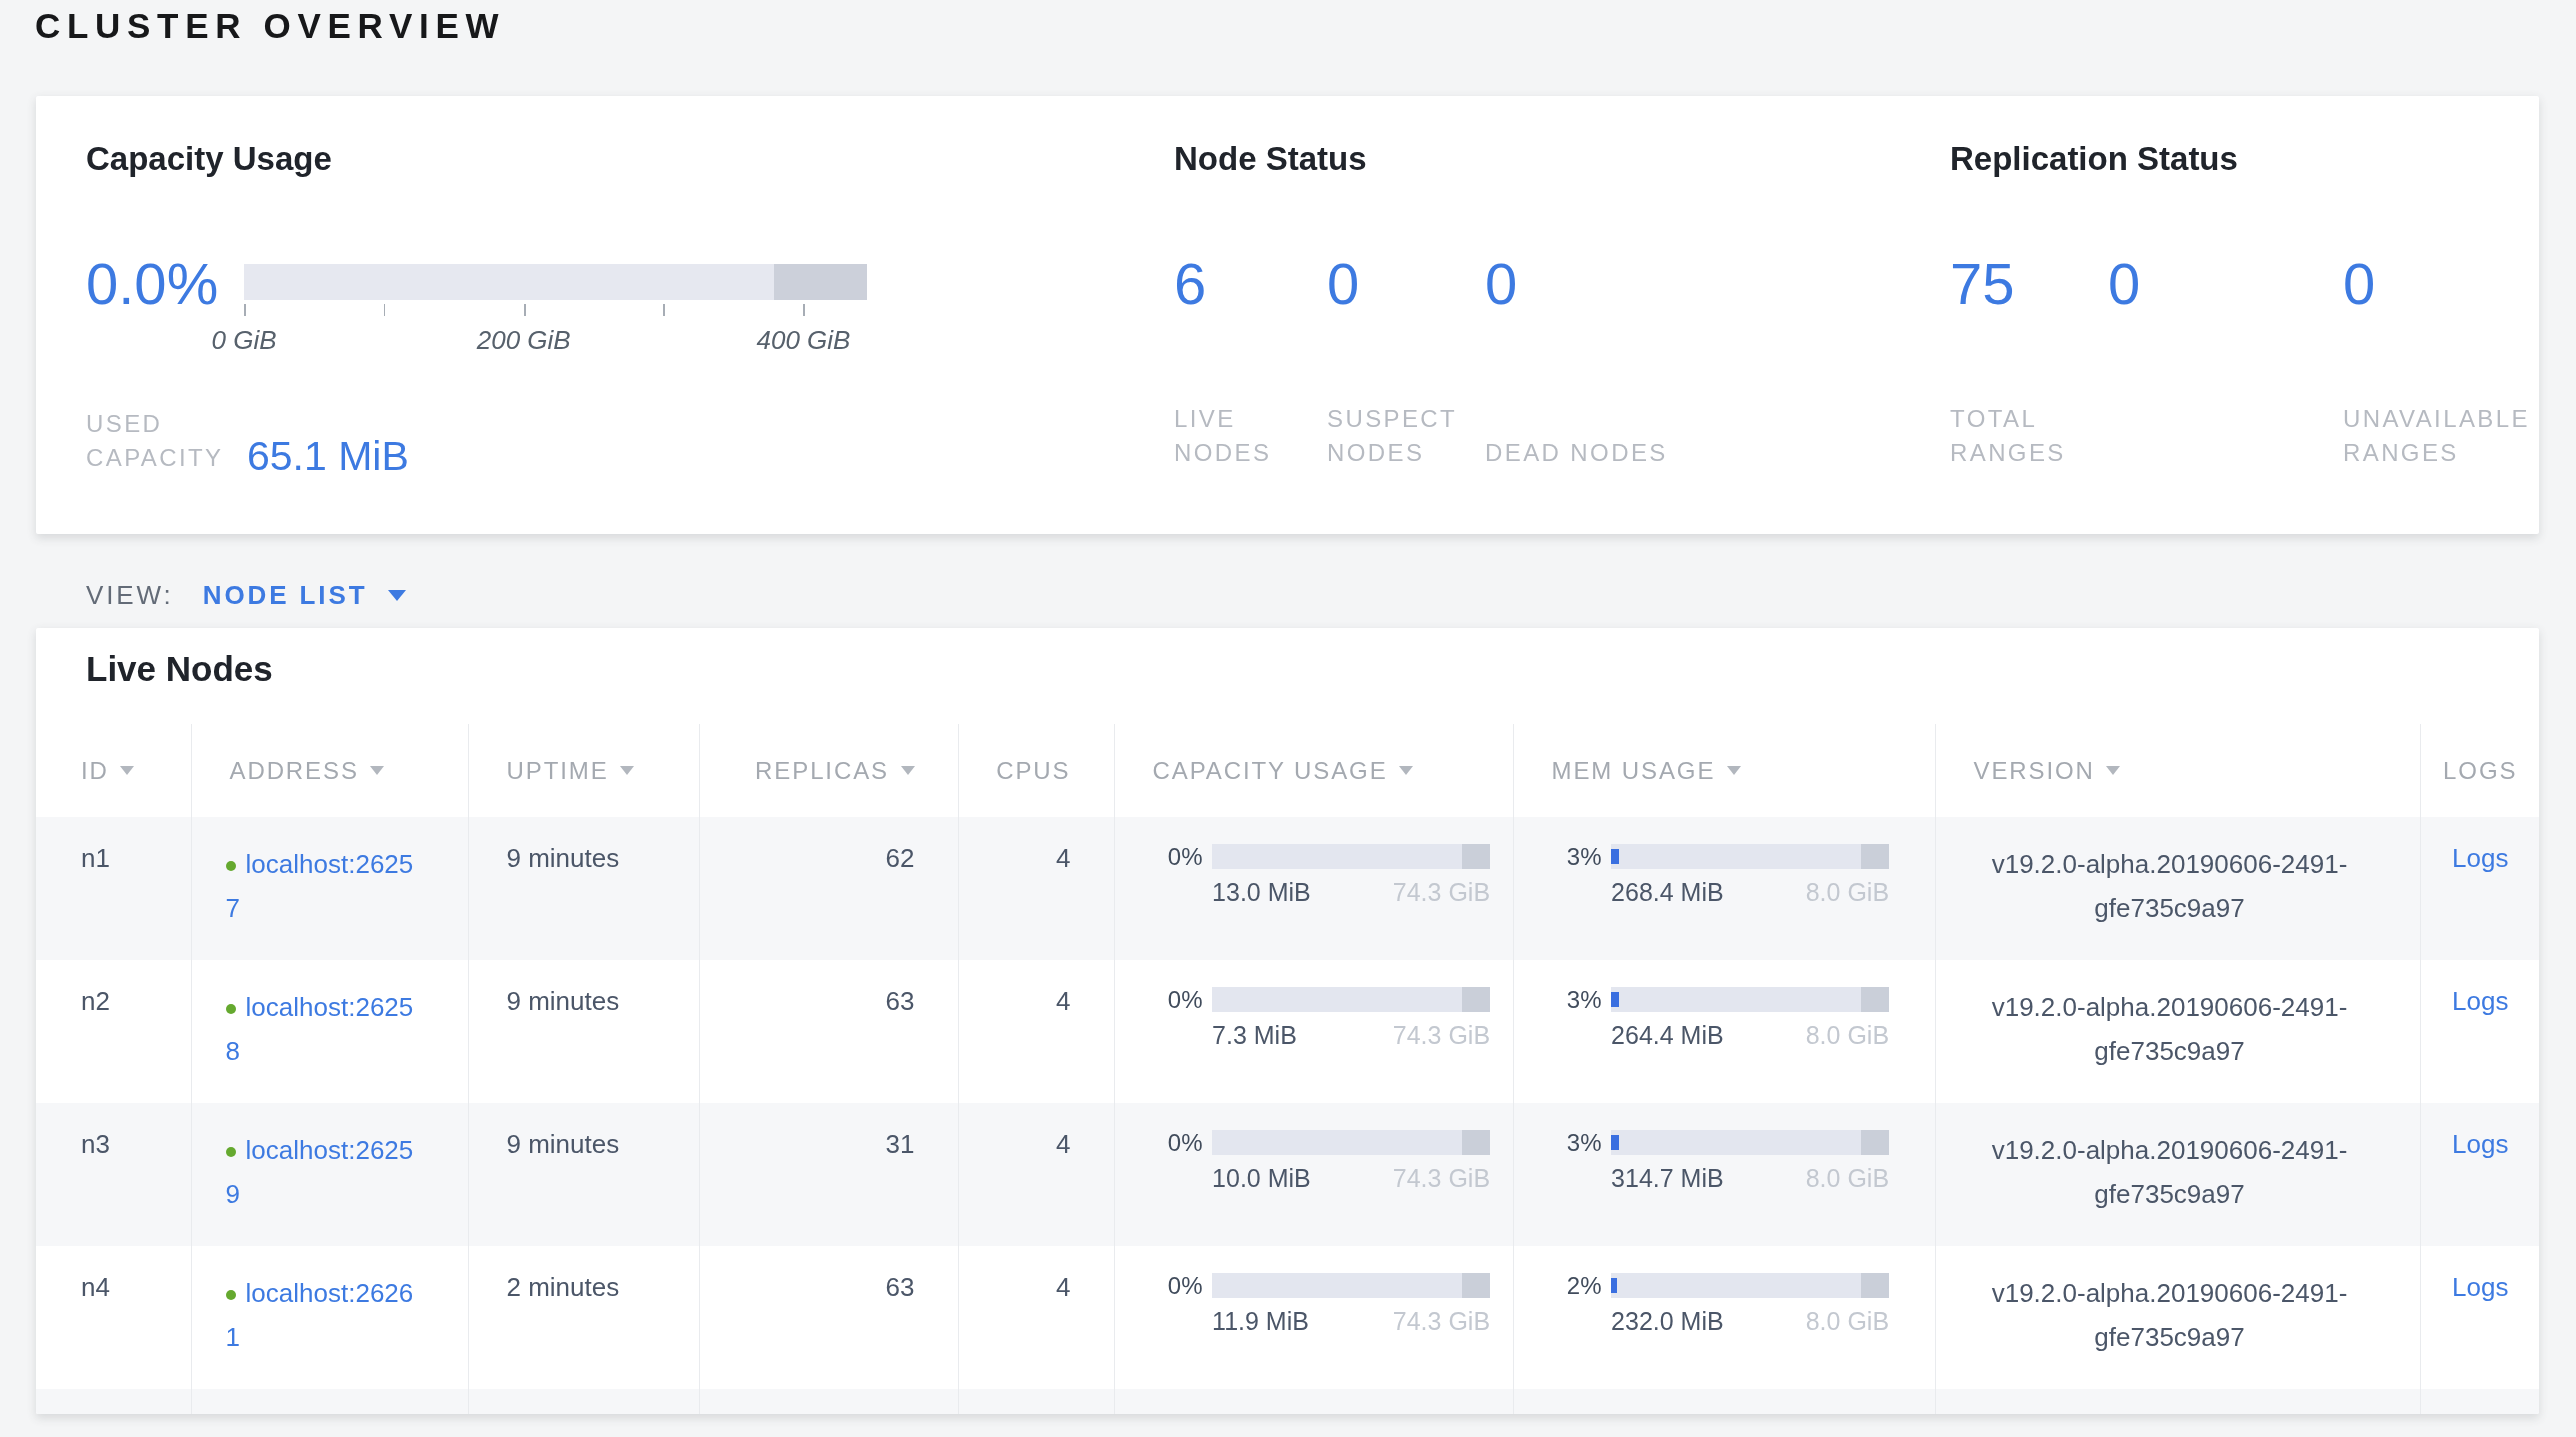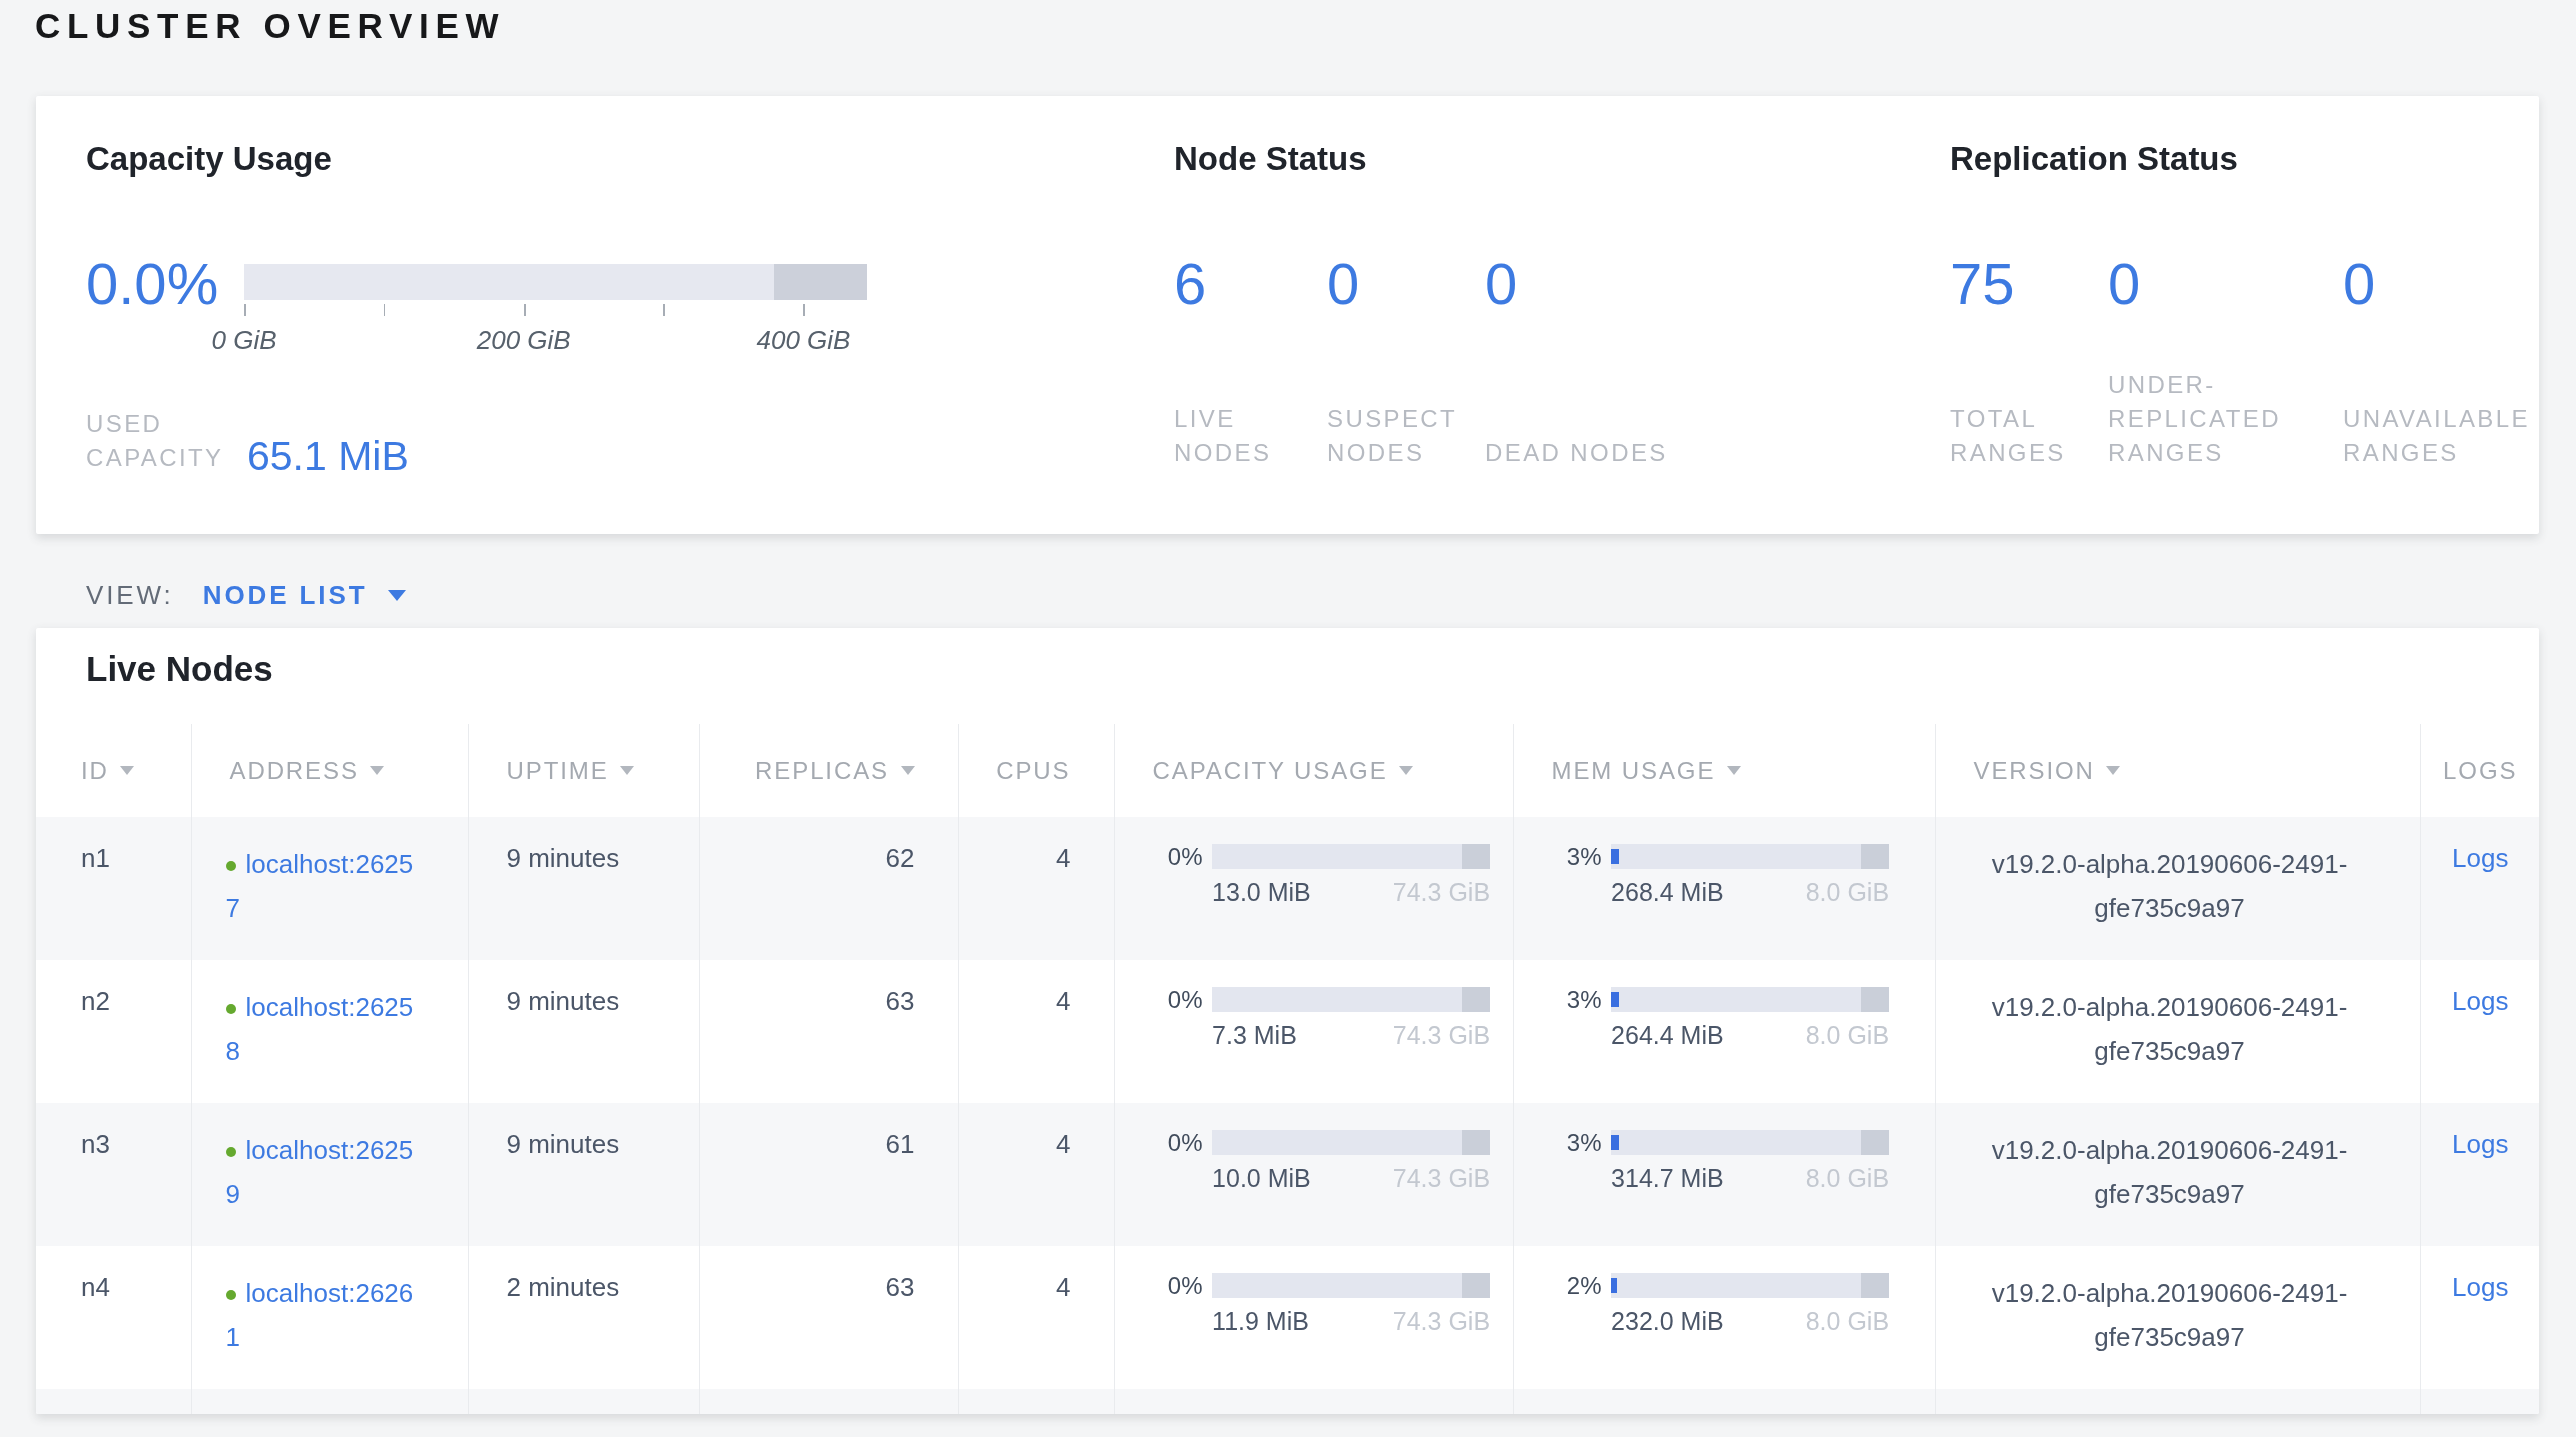--- a/index.html
+++ b/index.html
@@ -154,21 +154,20 @@
 
   <div class="sum-col" id="col-replication">
     <h2>Replication Status</h2>
     <div class="metrics">
       <div class="metric">
         <div class="metric-number">75</div>
         <div class="metric-label">TOTAL RANGES</div>
       </div>
       <div class="metric">
         <div class="metric-number">0</div>
-        <div class="metric-label">UNDER-REPLICATED RANGES</div>
       </div>
       <div class="metric">
         <div class="metric-number">0</div>
         <div class="metric-label">UNAVAILABLE RANGES</div>
       </div>
     </div>
   </div>
 </section>
 
 <div class="view-row">
@@ -301,21 +300,21 @@
               </div>
             </div>
           </td>
           <td class="cell-version">v19.2.0-alpha.20190606-2491-gfe735c9a97</td>
           <td class="cell-logs"><a href="#">Logs</a></td>
         </tr>
         <tr>
           <td class="cell-id">n3</td>
           <td class="cell-address"><span class="dot"></span><a class="addr-link" href="#">localhost:26259</a></td>
           <td>9 minutes</td>
-          <td class="right">61</td>
+          <td class="right">31</td>
           <td class="right">4</td>
           <td>
             <div class="usage-grid">
               <span class="pct">0%</span>
               <div class="mini-track">
                 <div class="mini-fill" style="width: 0%;"></div>
                 <div class="mini-dark"></div>
               </div>
               <span></span>
               <div class="mini-labels">

